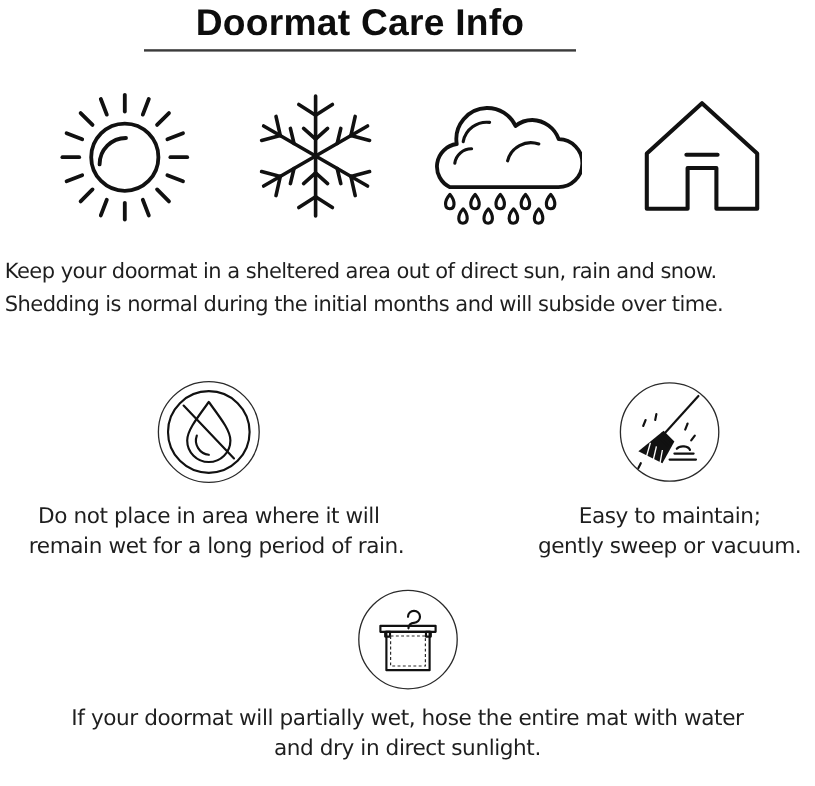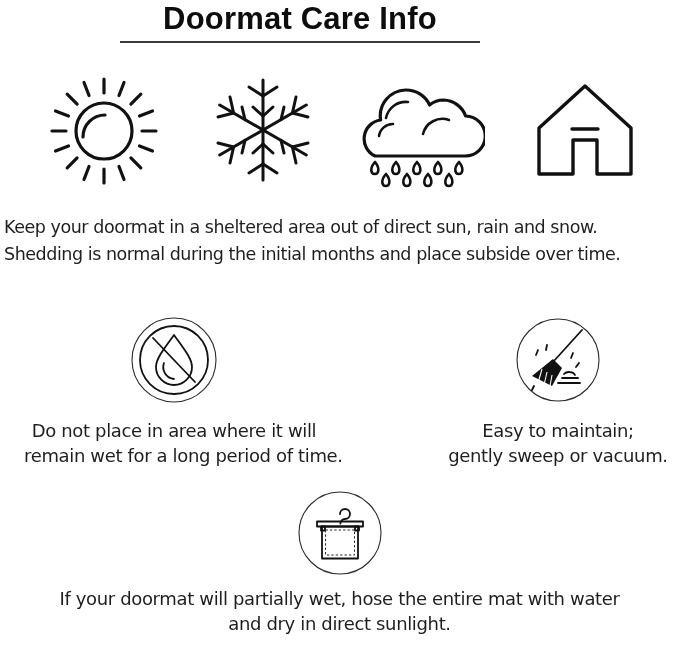--- a/index.html
+++ b/index.html
@@ -243,36 +243,36 @@
     <svg width="110" height="112" viewBox="0 0 110 112" aria-hidden="true">
       <path class="ico-stroke" stroke-width="3.4" d="M9 54 L55 12 L101 54 L101 100 L67 100 L67 66 L43 66 L43 100 L9 100 Z"></path>
       <line class="ico-stroke" stroke-width="3.4" x1="42" y1="55" x2="68" y2="55"></line>
     </svg>
   </div>
 
 </div>
 
 <div class="intro">
   <p>Keep your doormat in a sheltered area out of direct sun, rain and snow.</p>
-  <p>Shedding is normal during the initial months and place subside over time.</p>
+  <p>Shedding is normal during the initial months and will subside over time.</p>
 </div>
 
 <div class="panel" id="panel-nowater">
   <div class="badge">
     <svg width="92" height="92" viewBox="0 0 92 92" aria-hidden="true">
       <circle class="ico-thin" cx="46" cy="46" r="42"></circle>
       <circle class="ico-mid" cx="46" cy="46" r="34" stroke-width="2.1"></circle>
       <path class="ico-mid" stroke-width="2.1" d="M46 21 C57 36 64 45 64 53 a18 18 0 0 1 -36 0 C28 45 35 36 46 21 Z"></path>
       <path class="ico-mid" stroke-width="1.8" d="M36 49 a12 12 0 0 0 10 16"></path>
       <line class="ico-mid" stroke-width="2.1" x1="25" y1="24" x2="67" y2="68"></line>
     </svg>
   </div>
   <div class="caption">
     <p>Do not place in area where it will</p>
-    <p>remain wet for a long period of time.</p>
+    <p>remain wet for a long period of rain.</p>
   </div>
 </div>
 
 <div class="panel" id="panel-sweep">
   <div class="badge">
     <svg width="92" height="92" viewBox="0 0 92 92" aria-hidden="true">
       <circle class="ico-thin" cx="46" cy="46" r="41"></circle>
 
       <line class="ico-mid" stroke-width="2.6" x1="70" y1="16" x2="41" y2="48"></line>
 

